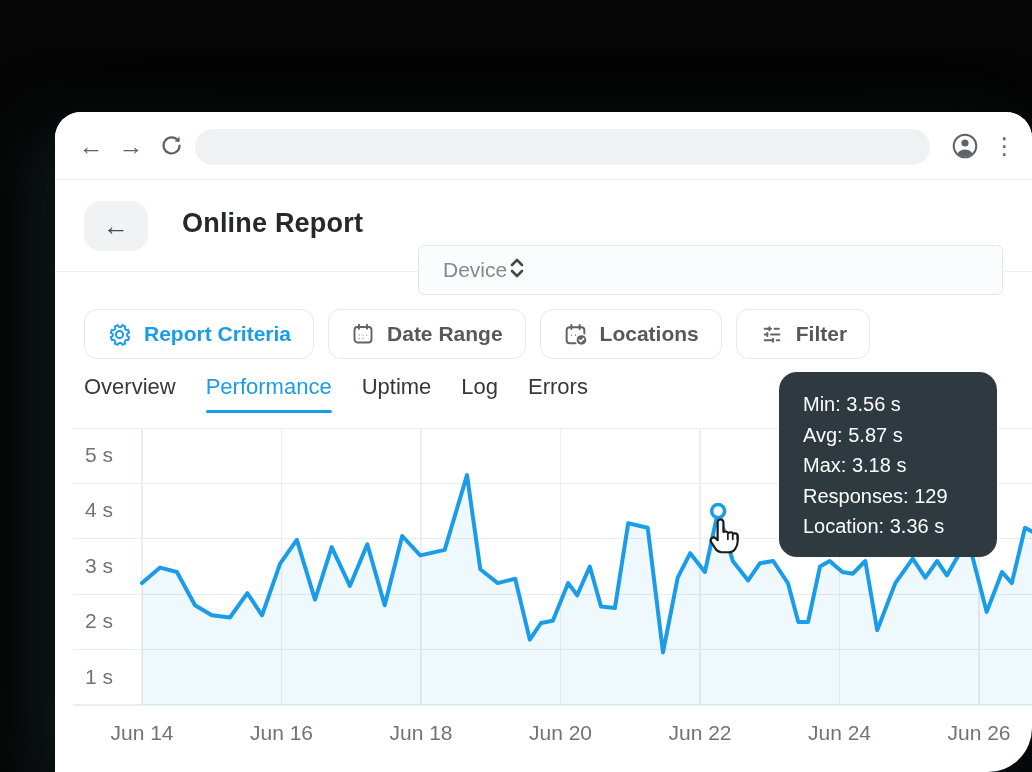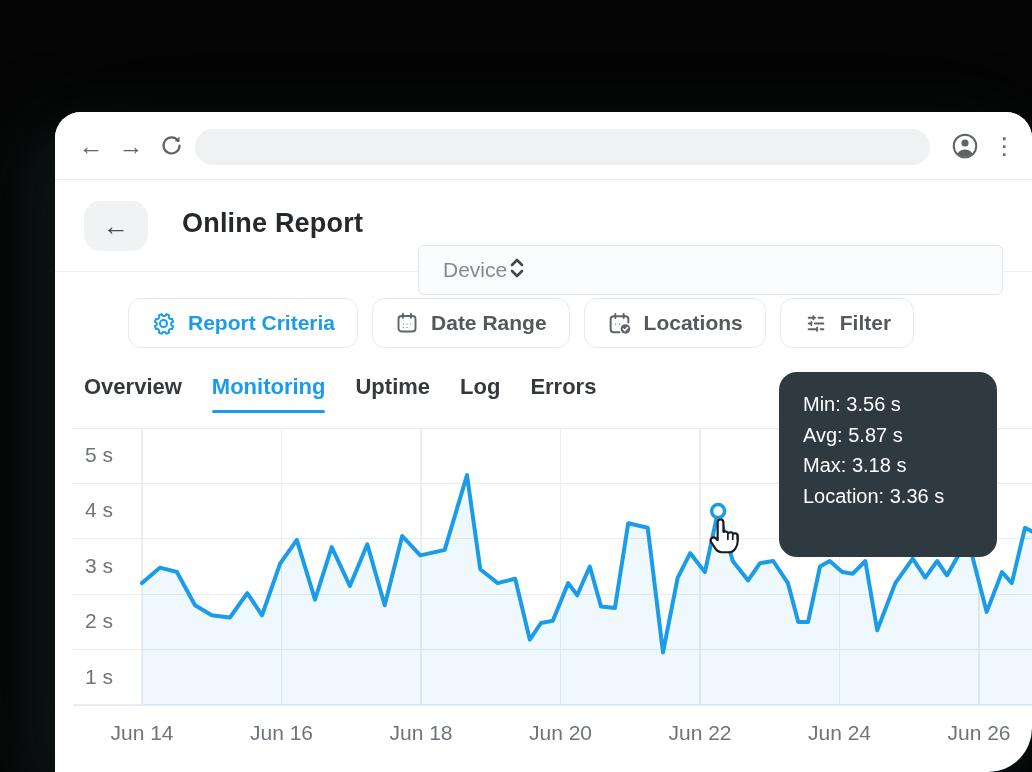--- a/index.html
+++ b/index.html
@@ -31,33 +31,33 @@
   .page-title { position:absolute; left:127px; top:28px; font-size:27px; font-weight:700;
     color:#25282c; letter-spacing:.2px; }
   .device-select { position:absolute; left:363px; top:21px; width:585px; height:50px;
     border:1px solid #e4e7e9; background:#fbfcfd; border-radius:6px; display:flex;
     align-items:center; padding:0 18px 0 24px; cursor:pointer;margin-top:44px; }
   .device-label { font-size:21px; color:#85898e; }
   .device-value { font-size:21px; color:#26292d; font-weight:600; margin-left:12px;
     flex:1; white-space:nowrap; }
 
   
-  .toolbar { position:relative; height:98px; display:flex; align-items:flex-start;
-    padding:26px 0 0 29px; gap:14px; white-space:nowrap;margin-left:44px; }
+  .toolbar { position:relative; height:98px; display:flex; align-items:center;
+    padding:26px 0 0 29px; gap:14px; white-space:nowrap; }
   .tb-btn { height:50px; display:inline-flex; align-items:center; gap:12px;
     padding:0 22px; border:1px solid #e6e9eb; border-radius:13px; background:#fff;
     font-size:21px; font-weight:600; color:#55595e; cursor:pointer; flex:none; }
   .tb-btn .ic { display:flex; align-items:center; }
   .tb-btn.active { color:#1b9ce9; }
   .tb-btn svg { stroke:#5f6468; }
   .tb-btn.active svg { stroke:#1b9ce9; }
 
   
   .tabs { display:flex; gap:30px; margin:0 0 0 29px; height:34px; align-items:center; }
-  .tab { font-size:22px; font-weight:700; color:#35393d; cursor:pointer; position:relative; }
+  .tab { font-size:22px; font-weight:400; color:#35393d; cursor:pointer; position:relative; }
   .tab.active { color:#1b9ce9; }
   .tab.active::after { content:""; position:absolute; left:0; right:0; bottom:-13px;
     height:3px; background:#1b9ce9; border-radius:2px; }
 
   
   .chart-wrap { position:relative; margin-top:24px; width:977px; height:344px; }
   .chart-wrap svg.plot { display:block; }
 
   .tooltip { position:absolute; left:682px; top:-56px; width:218px; height:185px;
     background:#2e3940; border-radius:18px; padding:17px 0 0 24px; z-index:30;margin-left:42px; }
@@ -148,21 +148,21 @@
             <path d="M6 4v16M12 4v16M18 4v16" opacity="0"></path>
             <path d="M5.5 6.5h6M15 6.5h4M10 5v3M5.5 12h2.5M11.5 12h8M8 10.5v3M5.5 17.5h8M17 17.5h2.5M13.5 16v3"></path>
           </svg>
         </span>
         <span>Filter</span>
       </div>
     </div>
 
     <div class="tabs">
       <div class="tab">Overview</div>
-      <div class="tab active">Monitoring</div>
+      <div class="tab active">Performance</div>
       <div class="tab">Uptime</div>
       <div class="tab">Log</div>
       <div class="tab">Errors</div>
     </div>
 
     <div class="chart-wrap">
       <svg id="chart" class="plot" width="977" height="344" viewBox="0 0 977 344">
           <line x1="18" y1="277" x2="977" y2="277" stroke="#e8edf2" stroke-width="1.3" shape-rendering="crispEdges"></line>
           <line x1="18" y1="221.6" x2="977" y2="221.6" stroke="#e8edf2" stroke-width="1.3" shape-rendering="crispEdges"></line>
           <line x1="18" y1="166.2" x2="977" y2="166.2" stroke="#e8edf2" stroke-width="1.3" shape-rendering="crispEdges"></line>
@@ -190,20 +190,21 @@
           <text x="30" y="255.6" fill="#6f747a" font-size="21">1 s</text>
           <path d="M87,277 L87.0,155.1 L105.1,139.6 L121.9,144.0 L140.0,177.3 L156.8,187.3 L174.9,189.5 L192.3,165.1 L207.0,187.3 L225.1,135.7 L241.8,111.9 L260.0,171.7 L276.7,119.1 L294.9,157.9 L312.3,116.3 L329.7,177.3 L347.2,108.0 L365.3,127.4 L389.7,121.9 L412.0,47.1 L425.3,141.3 L442.7,155.1 L460.2,150.7 L474.8,211.6 L486.0,195.0 L497.8,192.8 L513.2,155.1 L522.2,167.3 L534.8,138.5 L546.0,178.4 L559.9,180.1 L573.2,95.3 L592.7,99.7 L608.0,224.4 L622.7,149.6 L635.2,125.2 L649.9,144.0 L663.1,83.1 L677.8,133.0 L693.1,152.4 L705.0,135.2 L718.2,133.0 L732.9,155.1 L743.3,193.9 L753.1,193.9 L765.0,138.5 L774.7,133.0 L787.3,144.0 L797.8,145.7 L810.3,133.0 L822.2,202.2 L840.3,155.1 L857.7,130.7 L870.3,149.6 L882.1,133.0 L891.9,147.4 L912.8,110.8 L931.7,183.9 L947.0,144.0 L956.8,155.1 L970.0,99.7 L978.4,104.2 L978.4050000000001,277 Z" fill="rgba(27,156,233,0.07)" stroke="none"></path>
           <polyline points="87.0,155.1 105.1,139.6 121.9,144.0 140.0,177.3 156.8,187.3 174.9,189.5 192.3,165.1 207.0,187.3 225.1,135.7 241.8,111.9 260.0,171.7 276.7,119.1 294.9,157.9 312.3,116.3 329.7,177.3 347.2,108.0 365.3,127.4 389.7,121.9 412.0,47.1 425.3,141.3 442.7,155.1 460.2,150.7 474.8,211.6 486.0,195.0 497.8,192.8 513.2,155.1 522.2,167.3 534.8,138.5 546.0,178.4 559.9,180.1 573.2,95.3 592.7,99.7 608.0,224.4 622.7,149.6 635.2,125.2 649.9,144.0 663.1,83.1 677.8,133.0 693.1,152.4 705.0,135.2 718.2,133.0 732.9,155.1 743.3,193.9 753.1,193.9 765.0,138.5 774.7,133.0 787.3,144.0 797.8,145.7 810.3,133.0 822.2,202.2 840.3,155.1 857.7,130.7 870.3,149.6 882.1,133.0 891.9,147.4 912.8,110.8 931.7,183.9 947.0,144.0 956.8,155.1 970.0,99.7 978.4,104.2" fill="none" stroke="#1b9ce9" stroke-width="4" stroke-linejoin="round" stroke-linecap="round"></polyline>
           <circle cx="663.1350000000001" cy="83.1" r="6.5" fill="#ffffff" stroke="#1b9ce9" stroke-width="3.5"></circle>
         </svg>
 
       <div class="tooltip">
         <div class="tt-line">Min: 3.56 s</div>
         <div class="tt-line">Avg: 5.87 s</div>
         <div class="tt-line">Max: 3.18 s</div>
+        <div class="tt-line">Responses: 129</div>
         <div class="tt-line">Location: 3.36 s</div>
       </div>
 
       <div class="cursor-hand">
         <svg width="46" height="46" viewBox="0 0 32 32">
           <path d="M12.2 28c-1.7 0-3.2-.9-4.1-2.3l-3.1-4.7c-.6-1-.4-2.2.5-2.9.9-.6 2-.5 2.8.3l1.2 1.2V7.2c0-1.1.9-2 2-2s2 .9 2 2v6.6l1.2-.2c.7-.1 1.3.1 1.8.6l.3.4 1.2-.4c.8-.2 1.6 0 2.1.6l.3.3 1-.2c1.1-.2 2.1.6 2.1 1.7v3.2c0 2.1-.6 4.1-1.8 5.8-1 1.5-2.8 2.4-4.7 2.4z" fill="#ffffff" stroke="#1b1b1b" stroke-width="1.5" stroke-linejoin="round"></path>
           <path d="M16.6 15.4v3.6M20 15.7v3.3M23.2 16.3v2.7" stroke="#1b1b1b" stroke-width="1.2" stroke-linecap="round" fill="none"></path>
         </svg>
       </div>
     </div>

